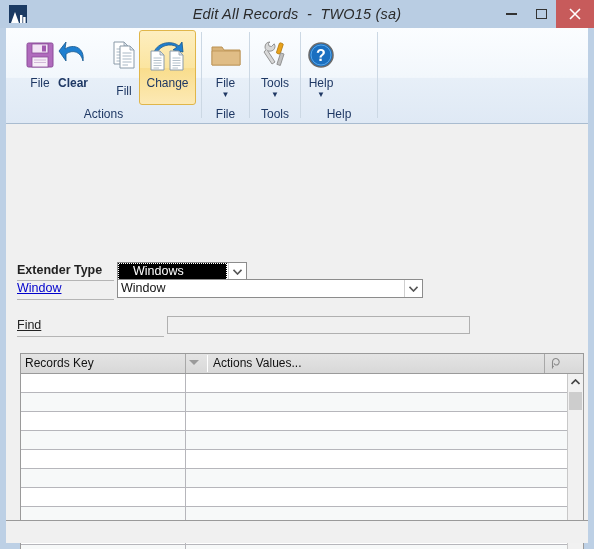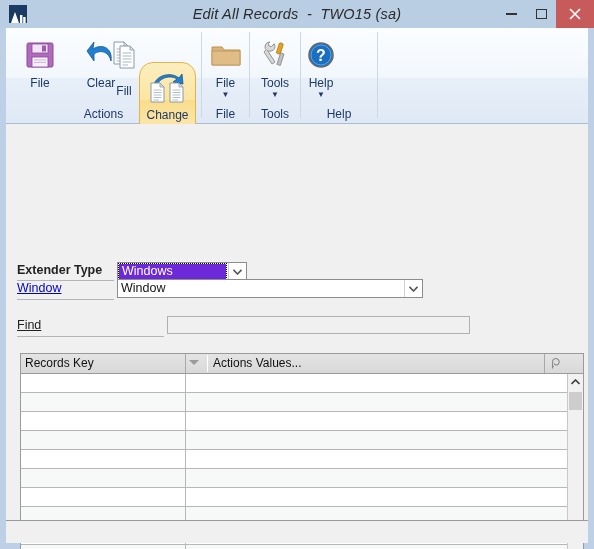--- a/index.html
+++ b/index.html
@@ -111,22 +111,21 @@
   }
   .rib-btn .caret {
     font-size: 8px;
     color: #1f3864;
     line-height: 8px;
     margin-top: 1px;
   }
   #btn-change {
     background: linear-gradient(to bottom, #fdeec0 0%, #fbe5a0 50%, #f9dd8c 51%, #fce9b5 100%);
     border: 1px solid #e0b64a;
-    border-radius: 14px;
-    margin-top: 32px;
+    border-radius: 3px;
   }
 
   
   #body {
     position: absolute;
     left: 6px; top: 124px;
     width: 582px; height: 396px;
     background: #f0f0f0;
     box-sizing: border-box;
   }
@@ -152,25 +151,25 @@
     left: 111px; top: 138px;
     width: 130px; height: 19px;
     background: #ffffff;
     border: 1px solid #8c8c8c;
     box-sizing: border-box;
   }
   #combo-extender .sel {
     position: absolute;
     left: 1px; top: 1px;
     width: 107px; height: 15px;
-    background: #6d28d9;
+    background: #000000;
     color: #ffffff;
     font-size: 12.5px;
     line-height: 15px;
-    padding-left: 3px;
+    padding-left: 14px;
     outline: 1px dotted #000;
     box-sizing: border-box;
     overflow: hidden;
     white-space: nowrap;
   }
   .combo-arrow {
     position: absolute;
     right: 0; top: 0;
     width: 17px; height: 100%;
     display: flex; align-items: center; justify-content: center;
@@ -348,21 +347,21 @@
             <rect x="8" y="5" width="16" height="9" fill="#f2e4f5" stroke="#8b4d99" stroke-width="0.8"></rect>
             <rect x="18" y="6.5" width="4" height="6" fill="#a05aae"></rect>
             <rect x="8" y="18" width="16" height="10" fill="#f6eef8" stroke="#8b4d99" stroke-width="0.8"></rect>
             <line x1="10" y1="21" x2="22" y2="21" stroke="#c9a9d1" stroke-width="0.8"></line>
             <line x1="10" y1="23.5" x2="22" y2="23.5" stroke="#c9a9d1" stroke-width="0.8"></line>
           </svg>
         </div>
         <div class="lbl">File</div>
       </div>
 
-      <div class="rib-btn" style="left:72px; width:46px;">
+      <div class="rib-btn" style="left:44px; width:46px;font-weight:bold;">
         <div class="ico">
           <svg width="32" height="32" viewBox="0 0 32 32">
             <path d="M8,10 C17,4 28,9 26,22 C24,13 16,10 9,15 L9,22 L2,12 L9,3 Z" fill="#1f7fd0" stroke="#14558c" stroke-width="0.8" stroke-linejoin="round"></path>
           </svg>
         </div>
         <div class="lbl">Clear</div>
       </div>
 
       <div class="rib-btn" style="left:99px; width:38px;gap:8px;">
         <div class="ico">

